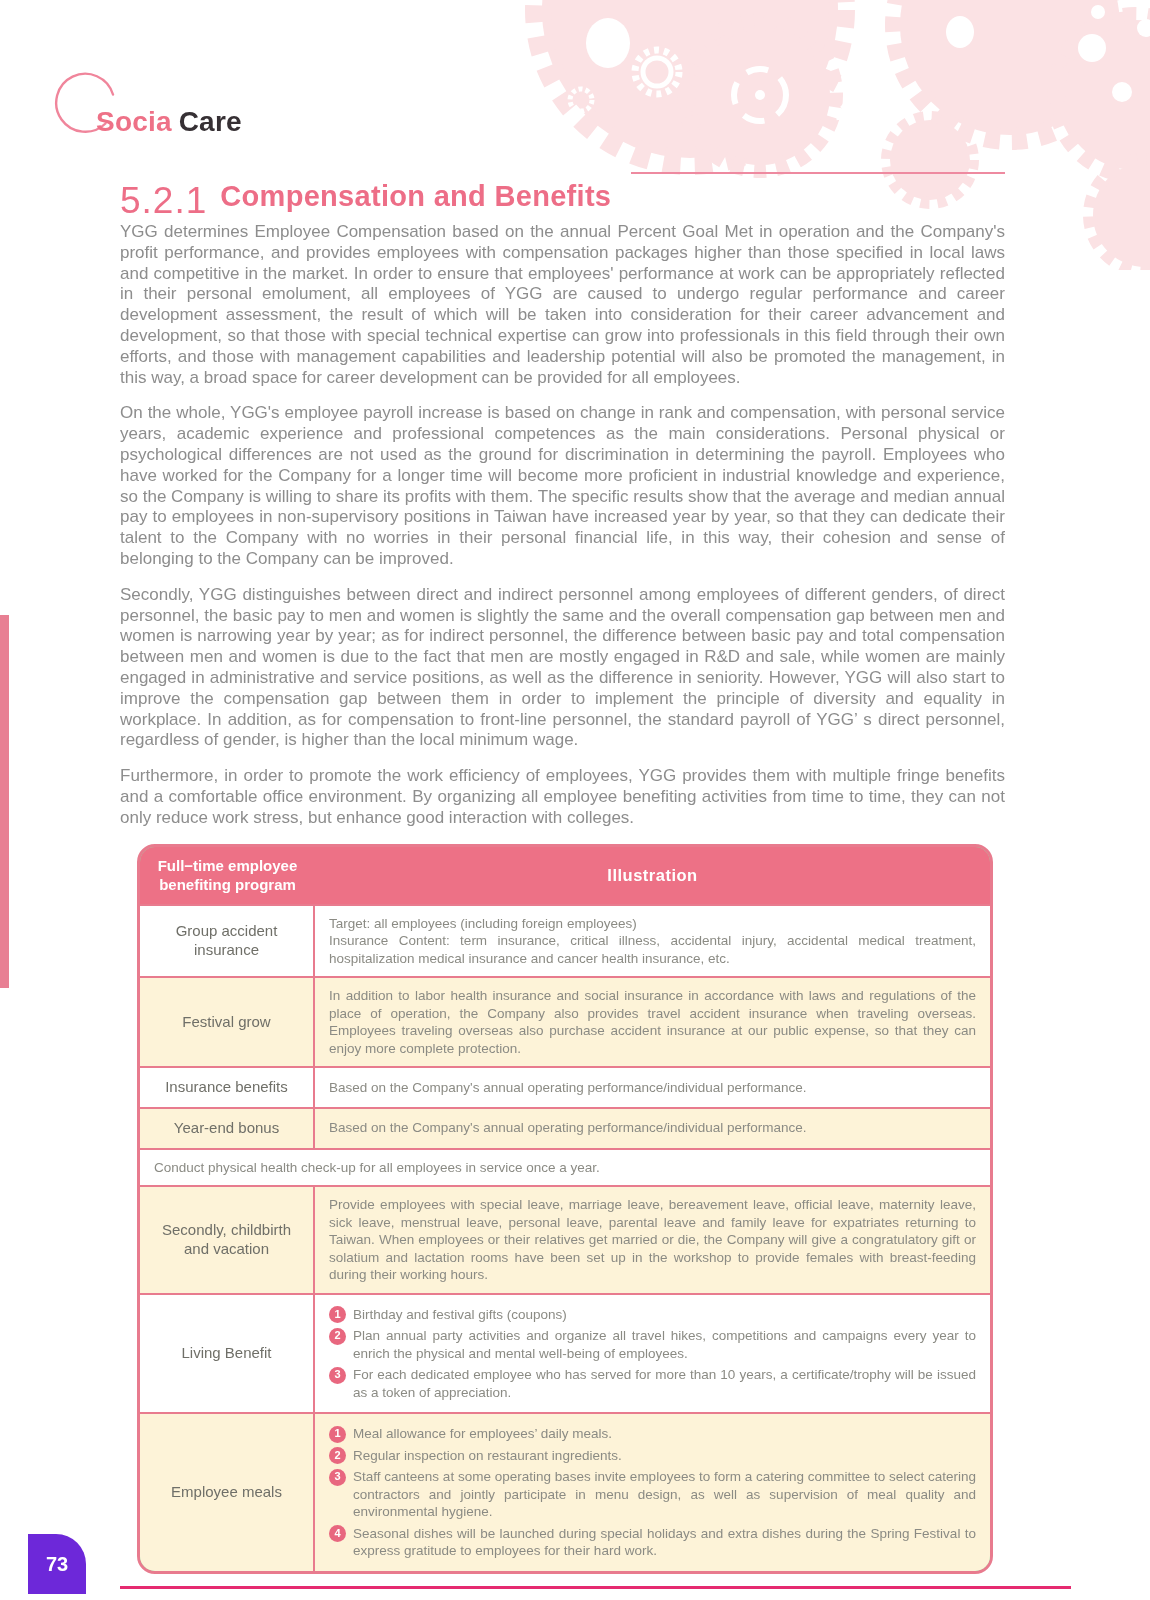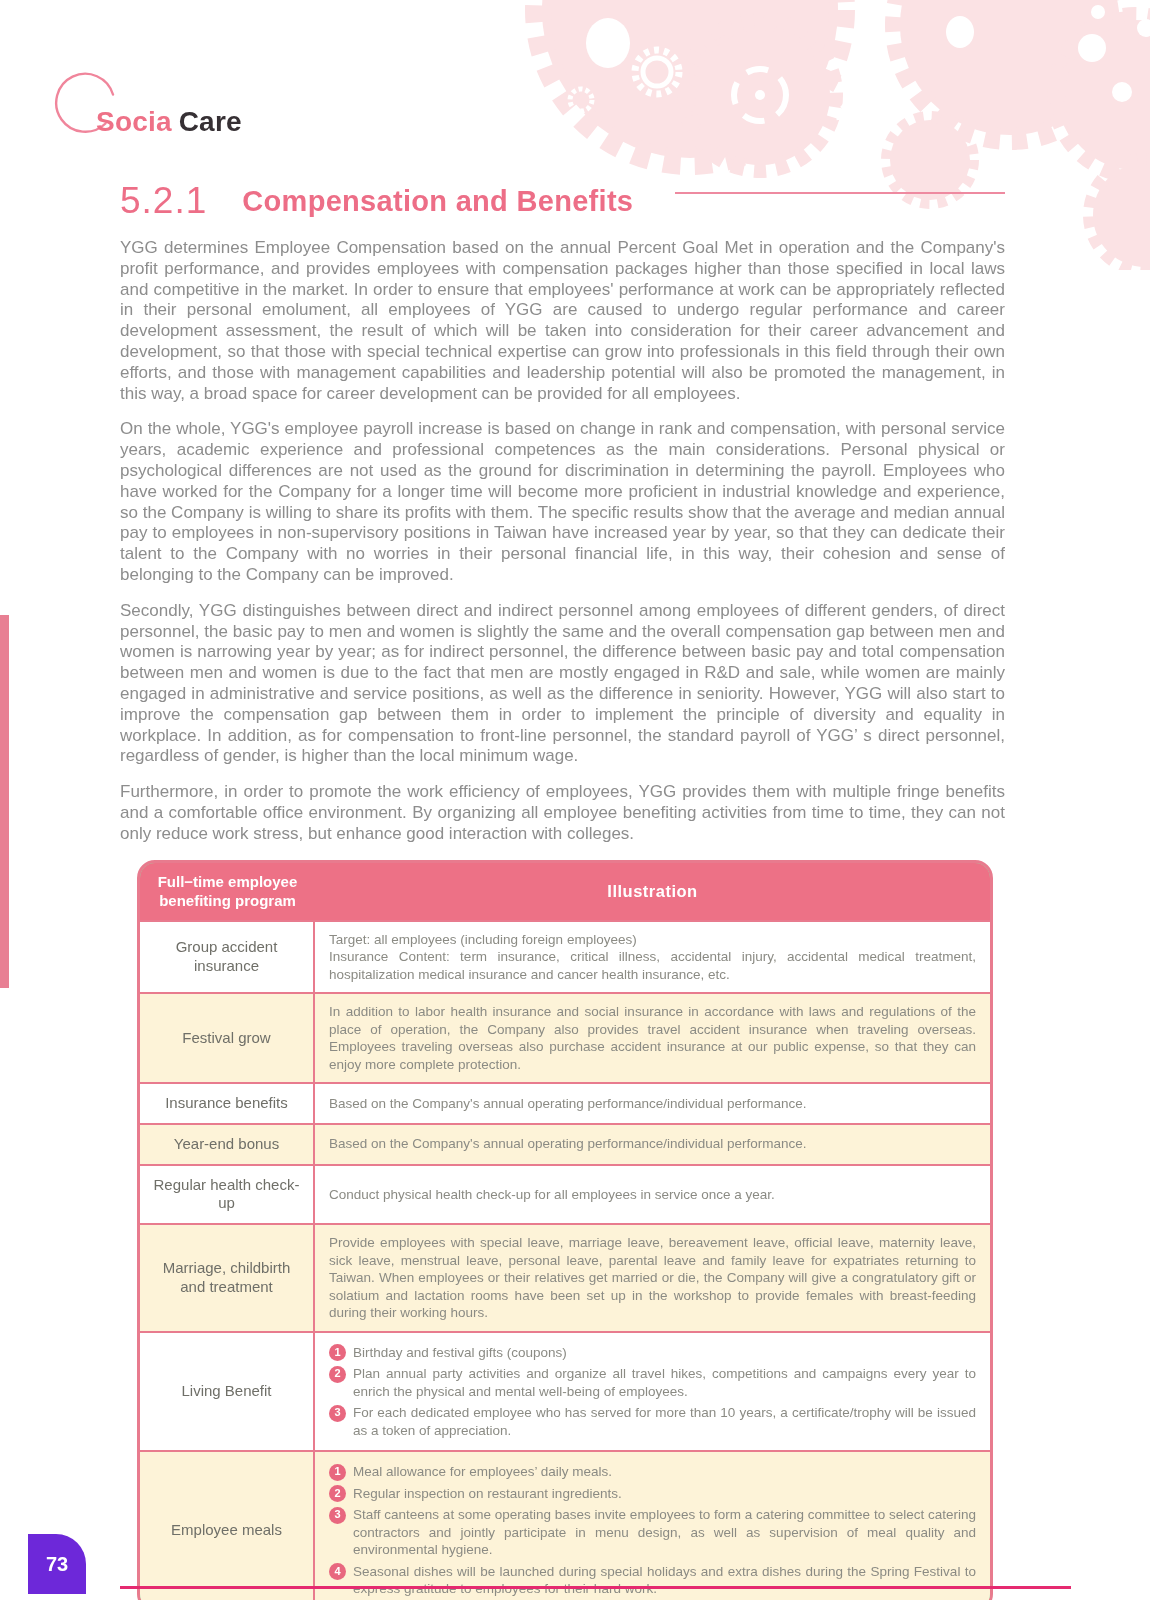--- a/index.html
+++ b/index.html
@@ -15,21 +15,21 @@
   
   .brand{position:absolute;left:52px;top:70px;}
   .brand-circle{position:absolute;left:0;top:0;}
   .brand-text{position:absolute;left:44px;top:36px;font-size:28px;font-weight:bold;white-space:nowrap;letter-spacing:.2px;}
   .brand-pink{color:#ee7187;}
   .brand-dark{color:#363034;margin-left:7px;}
 
   
   .content{position:absolute;left:120px;top:180px;width:885px;}
 
-  .section-head{display:flex;align-items:center;margin-bottom:16px;gap:22px;}
+  .section-head{display:flex;align-items:flex-start;}
   .sec-num{font-size:37px;color:#ed6e87;font-weight:normal;letter-spacing:1px;}
   .sec-title{font-size:29px;color:#ed6e87;font-weight:bold;margin-left:13px;letter-spacing:.3px;}
   .sec-rule{flex:1;border-top:2px solid #ee8aa0;margin-left:20px;transform:translateY(-8px);}
 
   .para{font-size:17px;line-height:20.8px;color:#8d8d8d;text-align:justify;margin:0 0 15px 0;}
 
   
   .benefit-table{margin:15px 0 0 17px;width:850px;border:3px solid #e87b8e;border-radius:18px;overflow:hidden;background:#86efac;}
   .t-head{display:flex;background:#ed7186;min-height:57px;}
   .t-head-left{flex:0 0 175px;display:flex;align-items:center;justify-content:center;text-align:center;color:#ffffff;font-weight:bold;font-size:15px;line-height:1.3;padding:4px 8px;box-sizing:border-box;}
@@ -138,27 +138,26 @@
               <p>Based on the Company's annual operating performance/individual performance.</p>
             </div>
           </div>
           <div class="t-row alt">
             <div class="t-cell-label">Year-end bonus</div>
             <div class="t-cell-desc">
               <p>Based on the Company's annual operating performance/individual performance.</p>
             </div>
           </div>
           <div class="t-row">
-            <div class="t-cell-label">Regular health check-up</div>
             <div class="t-cell-desc">
               <p>Conduct physical health check-up for all employees in service once a year.</p>
             </div>
           </div>
           <div class="t-row alt">
-            <div class="t-cell-label">Marriage, childbirth and treatment</div>
+            <div class="t-cell-label">Secondly, childbirth and vacation</div>
             <div class="t-cell-desc">
               <p>Provide employees with special leave, marriage leave, bereavement leave, official leave, maternity leave, sick leave, menstrual leave, personal leave, parental leave and family leave for expatriates returning to Taiwan. When employees or their relatives get married or die, the Company will give a congratulatory gift or solatium and lactation rooms have been set up in the workshop to provide females with breast-feeding during their working hours.</p>
             </div>
           </div>
           <div class="t-row">
             <div class="t-cell-label">Living Benefit</div>
             <div class="t-cell-desc">
               <div class="num-item">
                 <span class="num-badge">1</span>
                 <span class="num-text">Birthday and festival gifts (coupons)</span>

